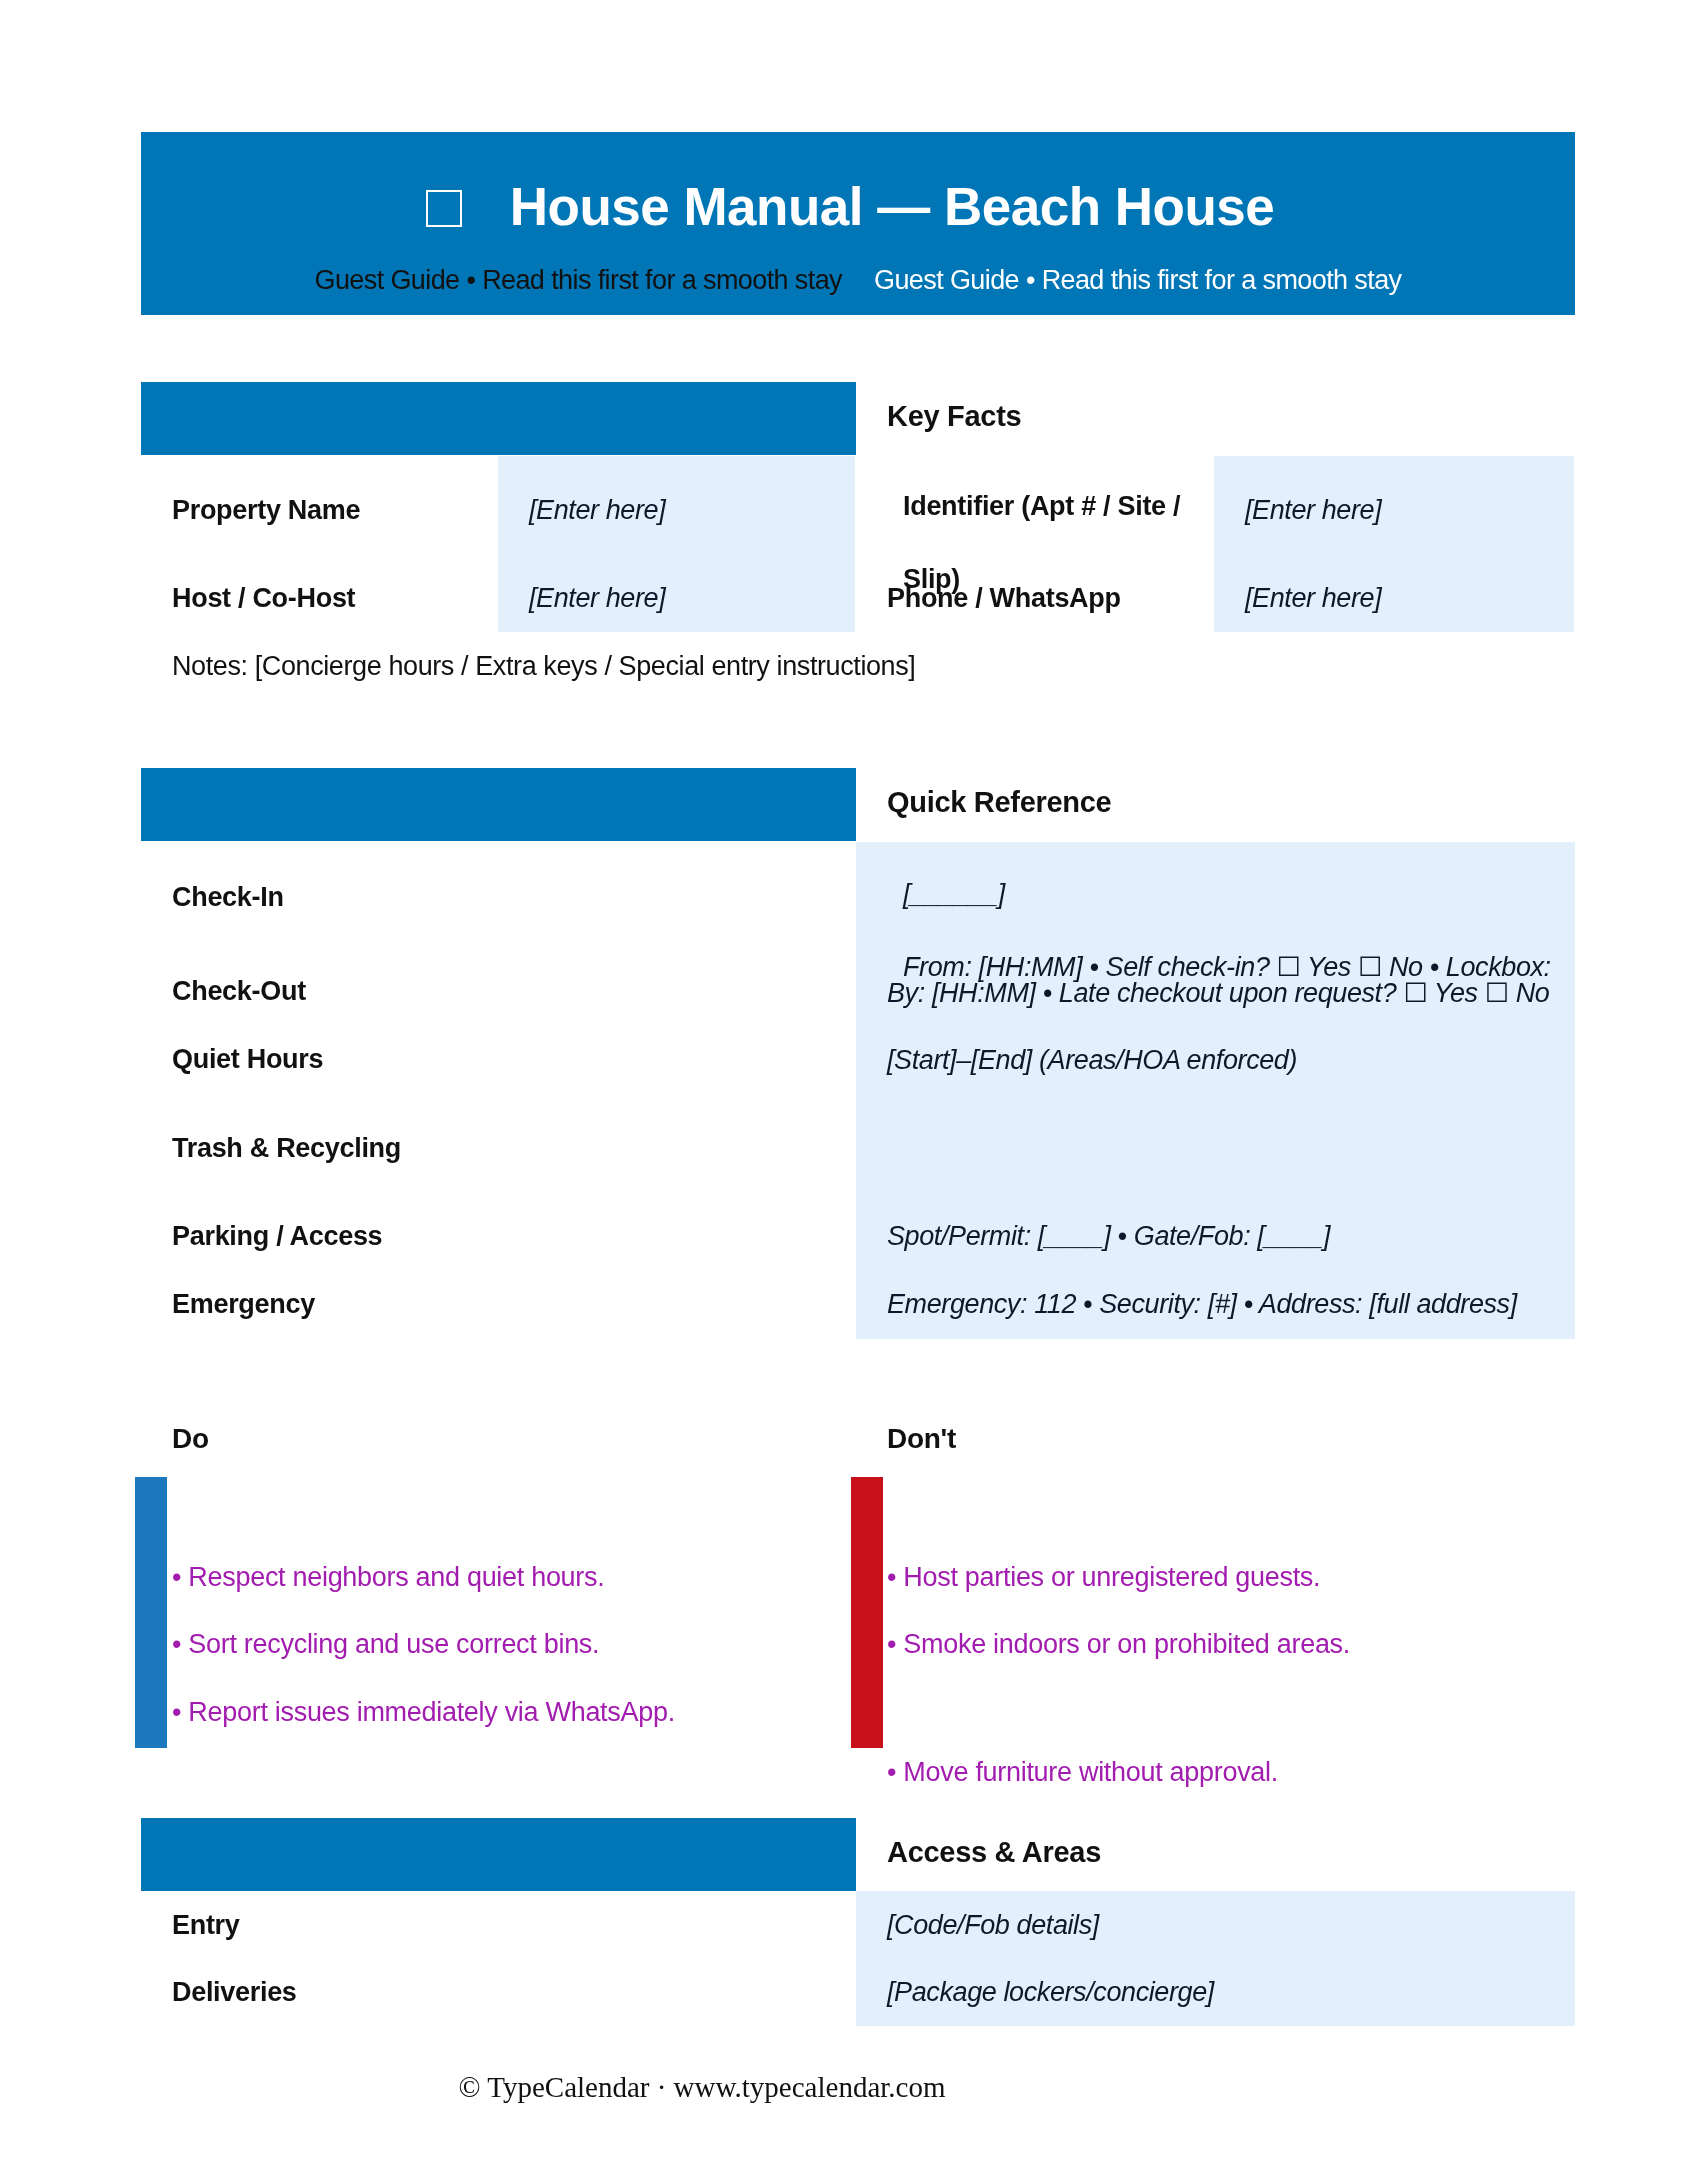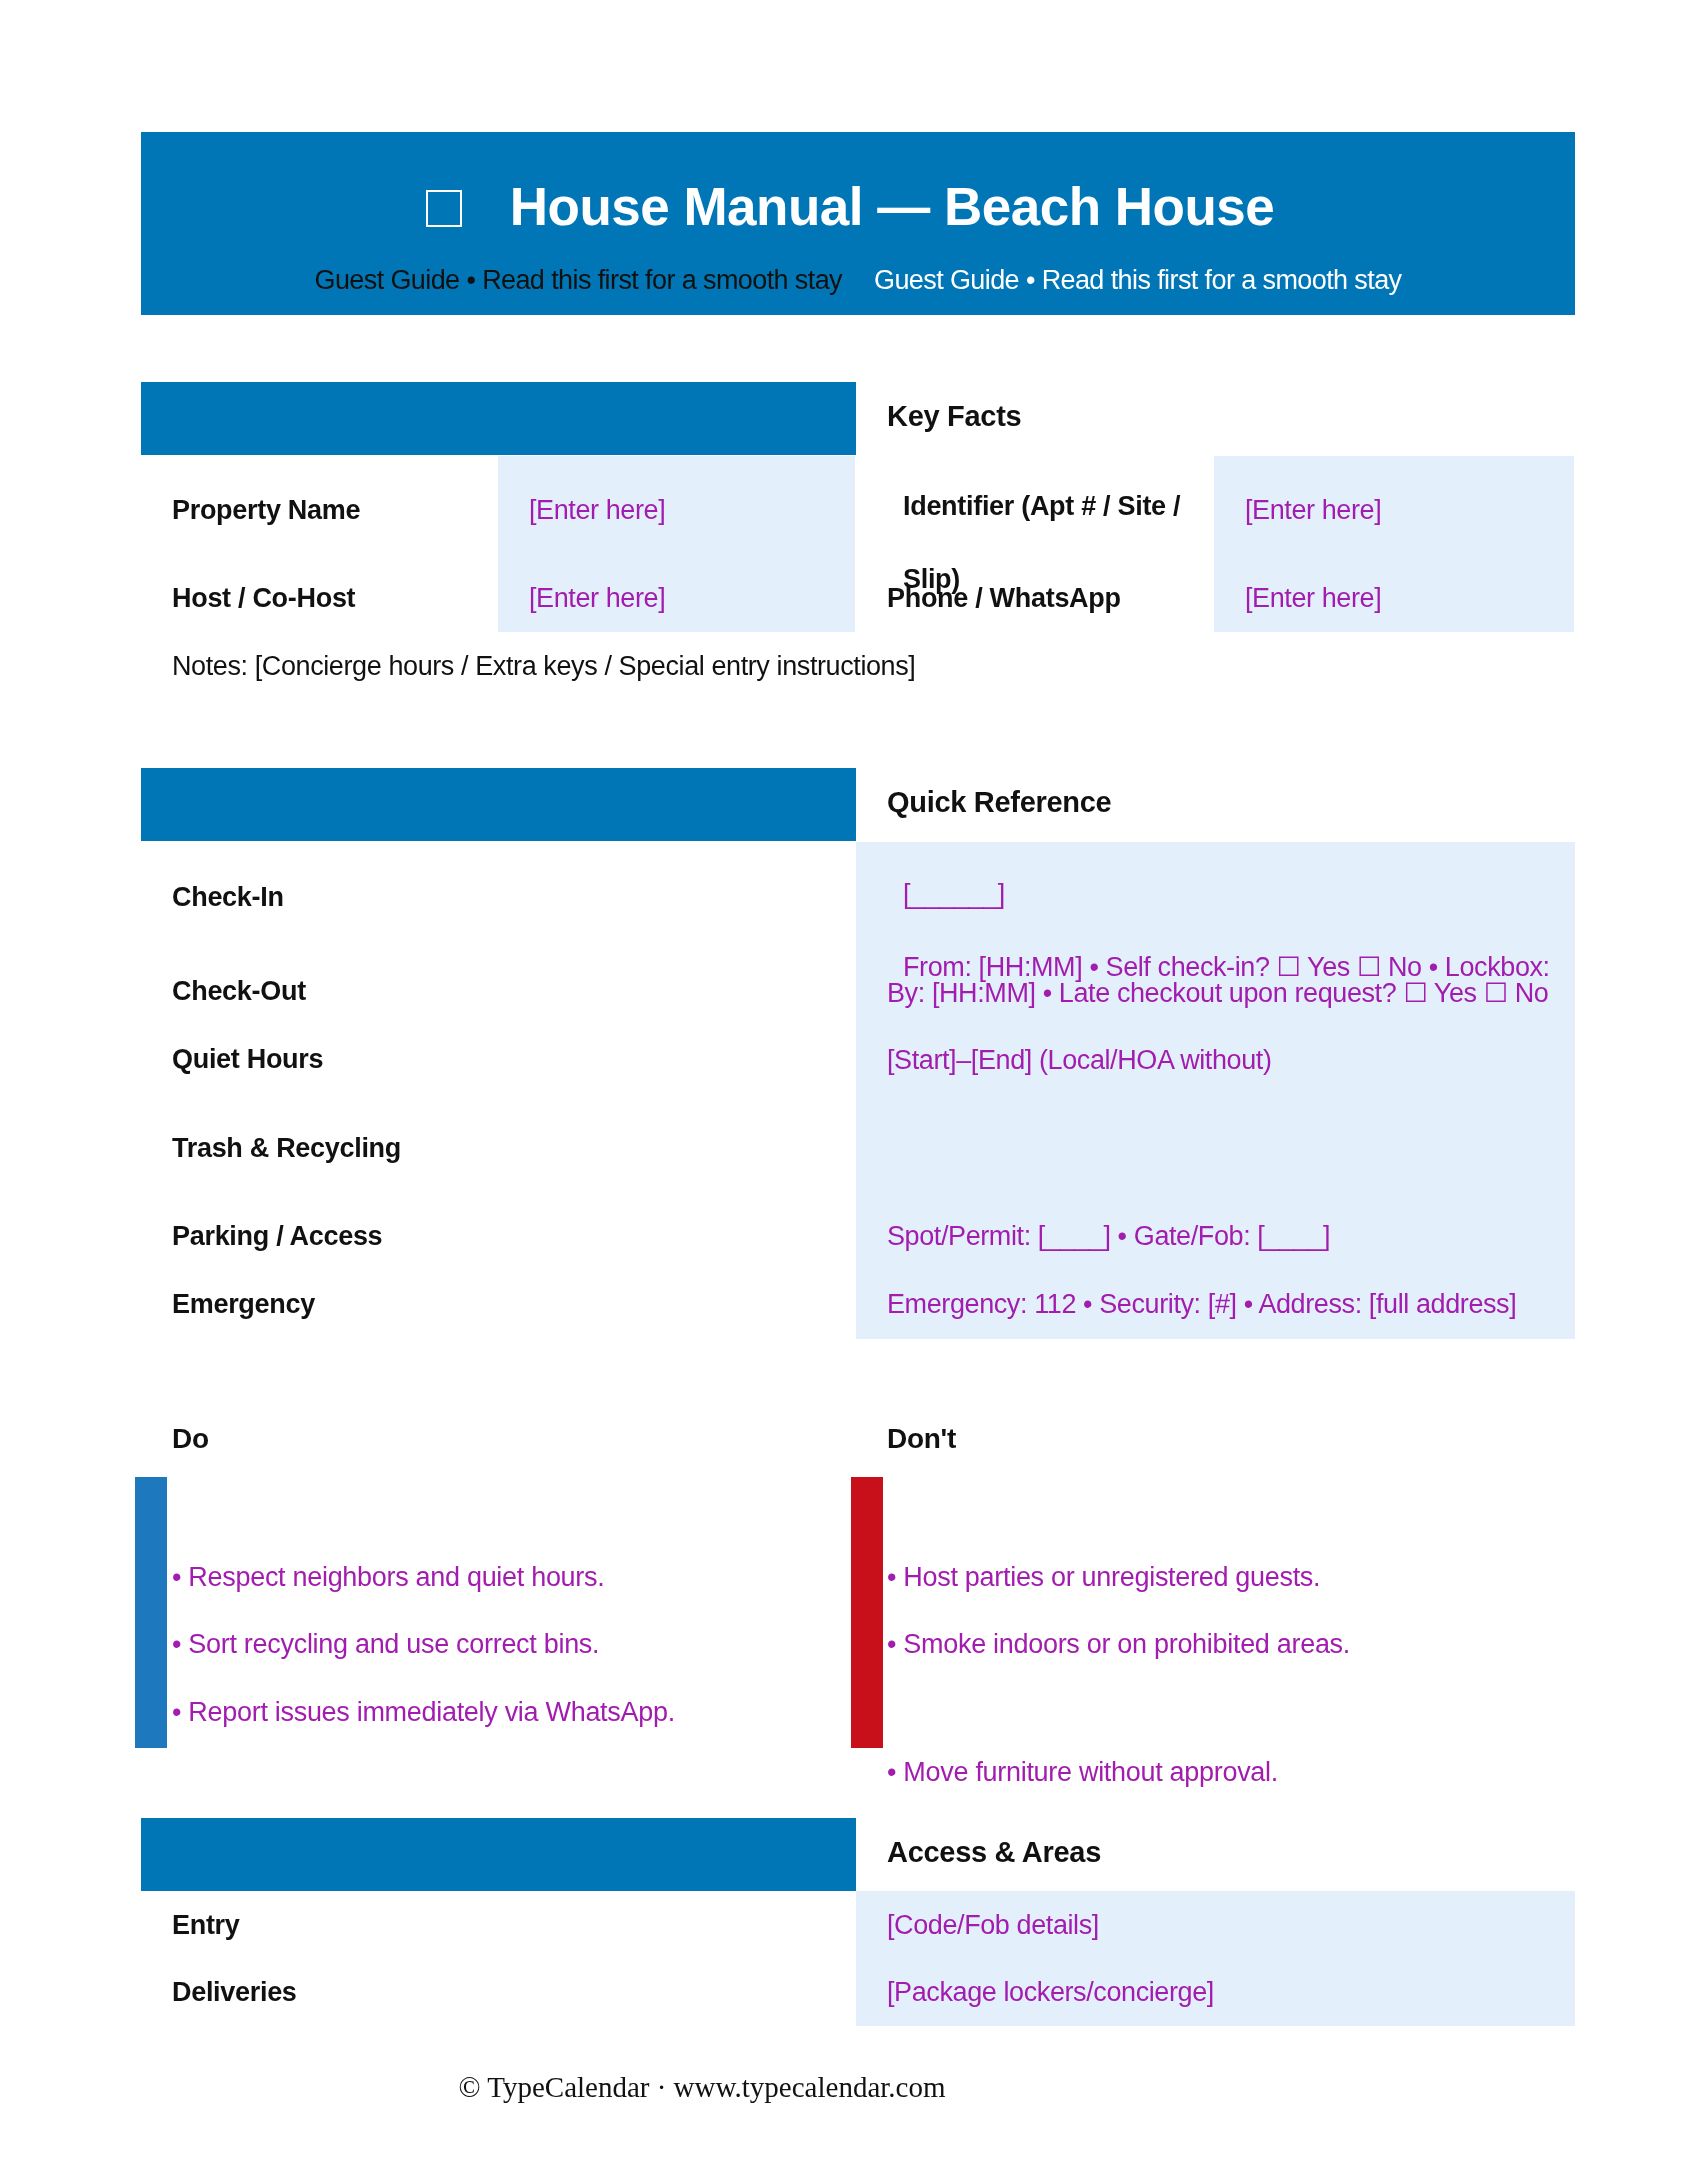--- a/index.html
+++ b/index.html
@@ -14,21 +14,21 @@
   .title { color: #fff; font-weight: bold; font-size: 53px; letter-spacing: -0.5px; }
   .subtitle-row { position: absolute; left: 0; right: 0; top: 117px; text-align: center; font-size: 27px; white-space: nowrap; }
   .sub-dark { color: #111; letter-spacing: -0.6px; }
   .sub-light { color: #fff; letter-spacing: -0.6px; }
 
   
   .bar { background: #0076b6; height: 73px; }
   .light { background: #e3f0fb; }
   .sec-heading { font-weight: bold; font-size: 29px; color: #111; letter-spacing: -0.3px; }
   .label { font-weight: bold; font-size: 27px; color: #111; letter-spacing: -0.3px; line-height: 41px; }
-  .value { font-size: 27px; color: #a21caf; letter-spacing: -0.4px; line-height: 41px; }
+  .value { font-size: 27px; color: #0f172a; letter-spacing: -0.4px; line-height: 41px; font-style: italic; }
   .notes { font-size: 27px; color: #111; letter-spacing: -0.4px; }
 
   .vbar-blue { background: #1d78be; width: 6px; }
   .vbar-red { background: #c8101a; width: 6px; }
   .bullet { font-size: 27px; color: #a21caf; letter-spacing: -0.3px; }
 
   .footer { left: 0; width: 1372px; top: 2039px; text-align: center; font-family: "Liberation Serif", "DejaVu Serif", serif; font-size: 29px; color: #111; }
 </style>
 </head>
 <body>
@@ -71,21 +71,21 @@
 <div class="abs label" style="left:140px; top:845px;">Check-In</div>
 <div class="abs value" style="left:855px; top:826px;">
   <div>[______]</div>
   <div>From: [HH:MM] • Self check-in? ☐ Yes ☐ No  • Lockbox:</div>
 </div>
 
 <div class="abs label" style="left:140px; top:939px;">Check-Out</div>
 <div class="abs value" style="left:855px; top:941px;">By: [HH:MM] • Late checkout upon request? ☐ Yes ☐ No</div>
 
 <div class="abs label" style="left:140px; top:1007px;">Quiet Hours</div>
-<div class="abs value" style="left:855px; top:1008px;">[Start]–[End] (Local/HOA without)</div>
+<div class="abs value" style="left:855px; top:1008px;">[Start]–[End] (Areas/HOA enforced)</div>
 
 <div class="abs label" style="left:140px; top:1096px;">Trash &amp; Recycling</div>
 <div class="abs value" style="left:855px; top:1075px;">
 </div>
 
 <div class="abs label" style="left:140px; top:1184px;">Parking / Access</div>
 <div class="abs value" style="left:855px; top:1184px;">Spot/Permit: [____] • Gate/Fob: [____]</div>
 
 <div class="abs label" style="left:140px; top:1252px;">Emergency</div>
 <div class="abs value" style="left:855px; top:1252px;">Emergency: 112 • Security: [#] • Address: [full address]</div>

